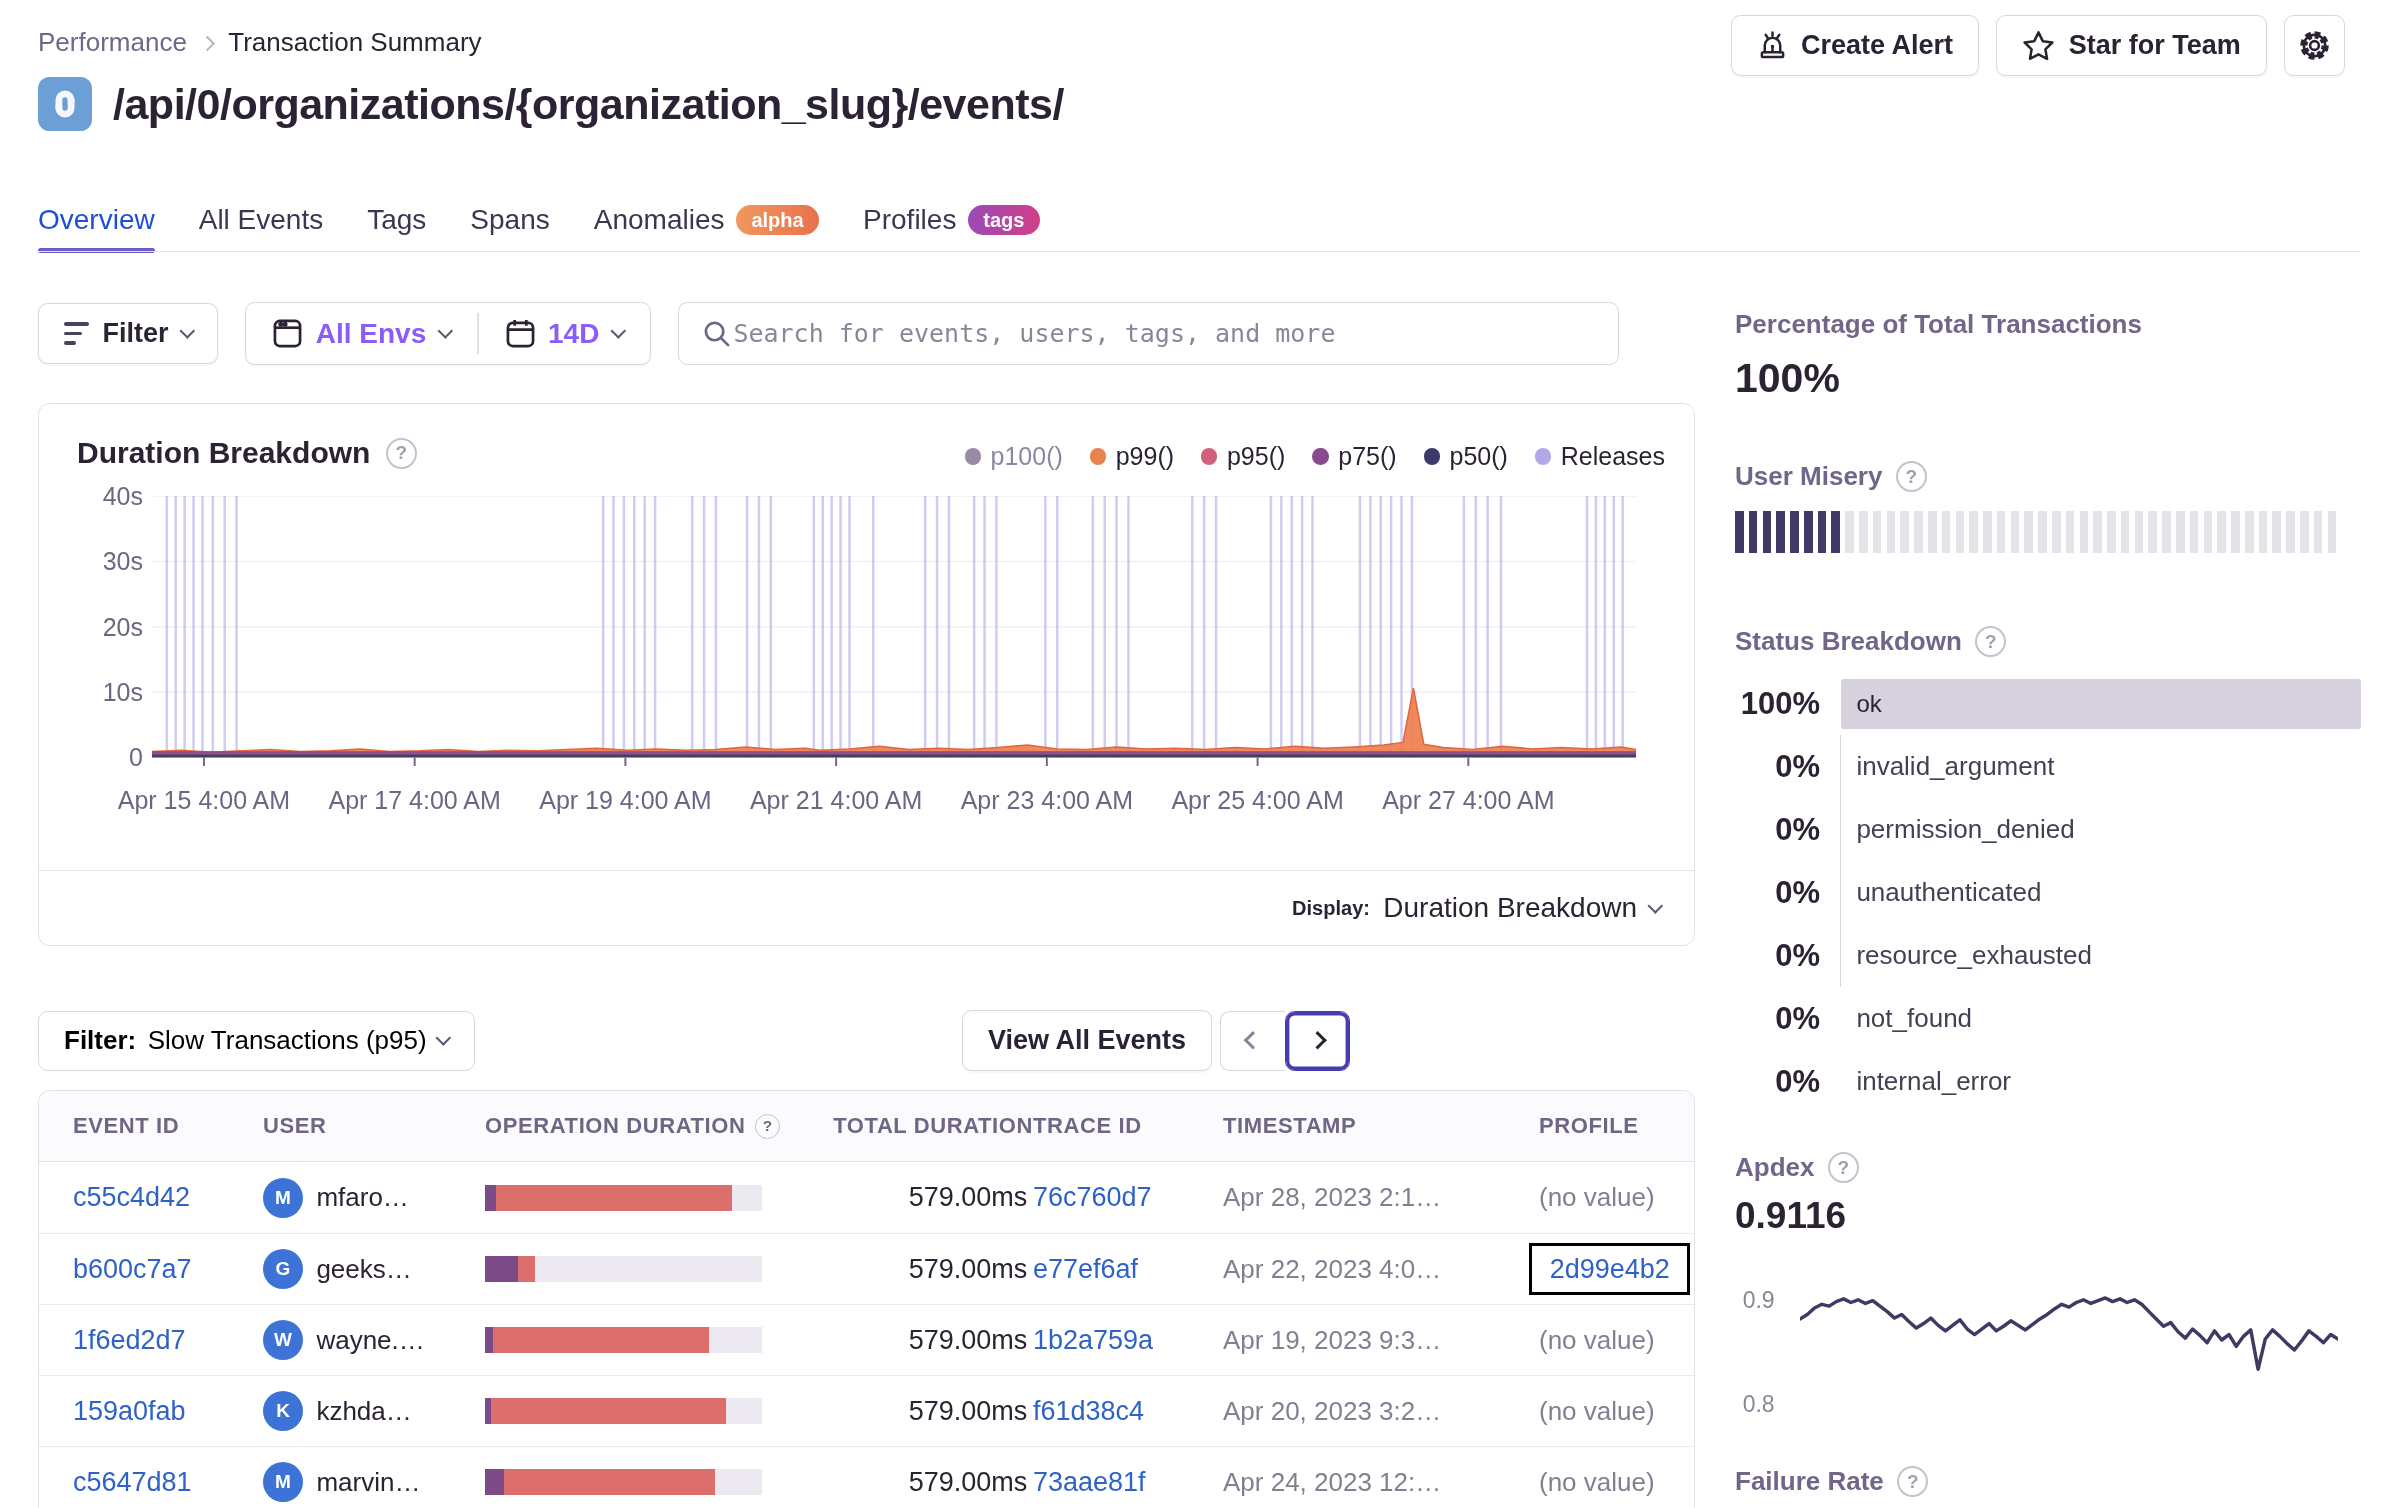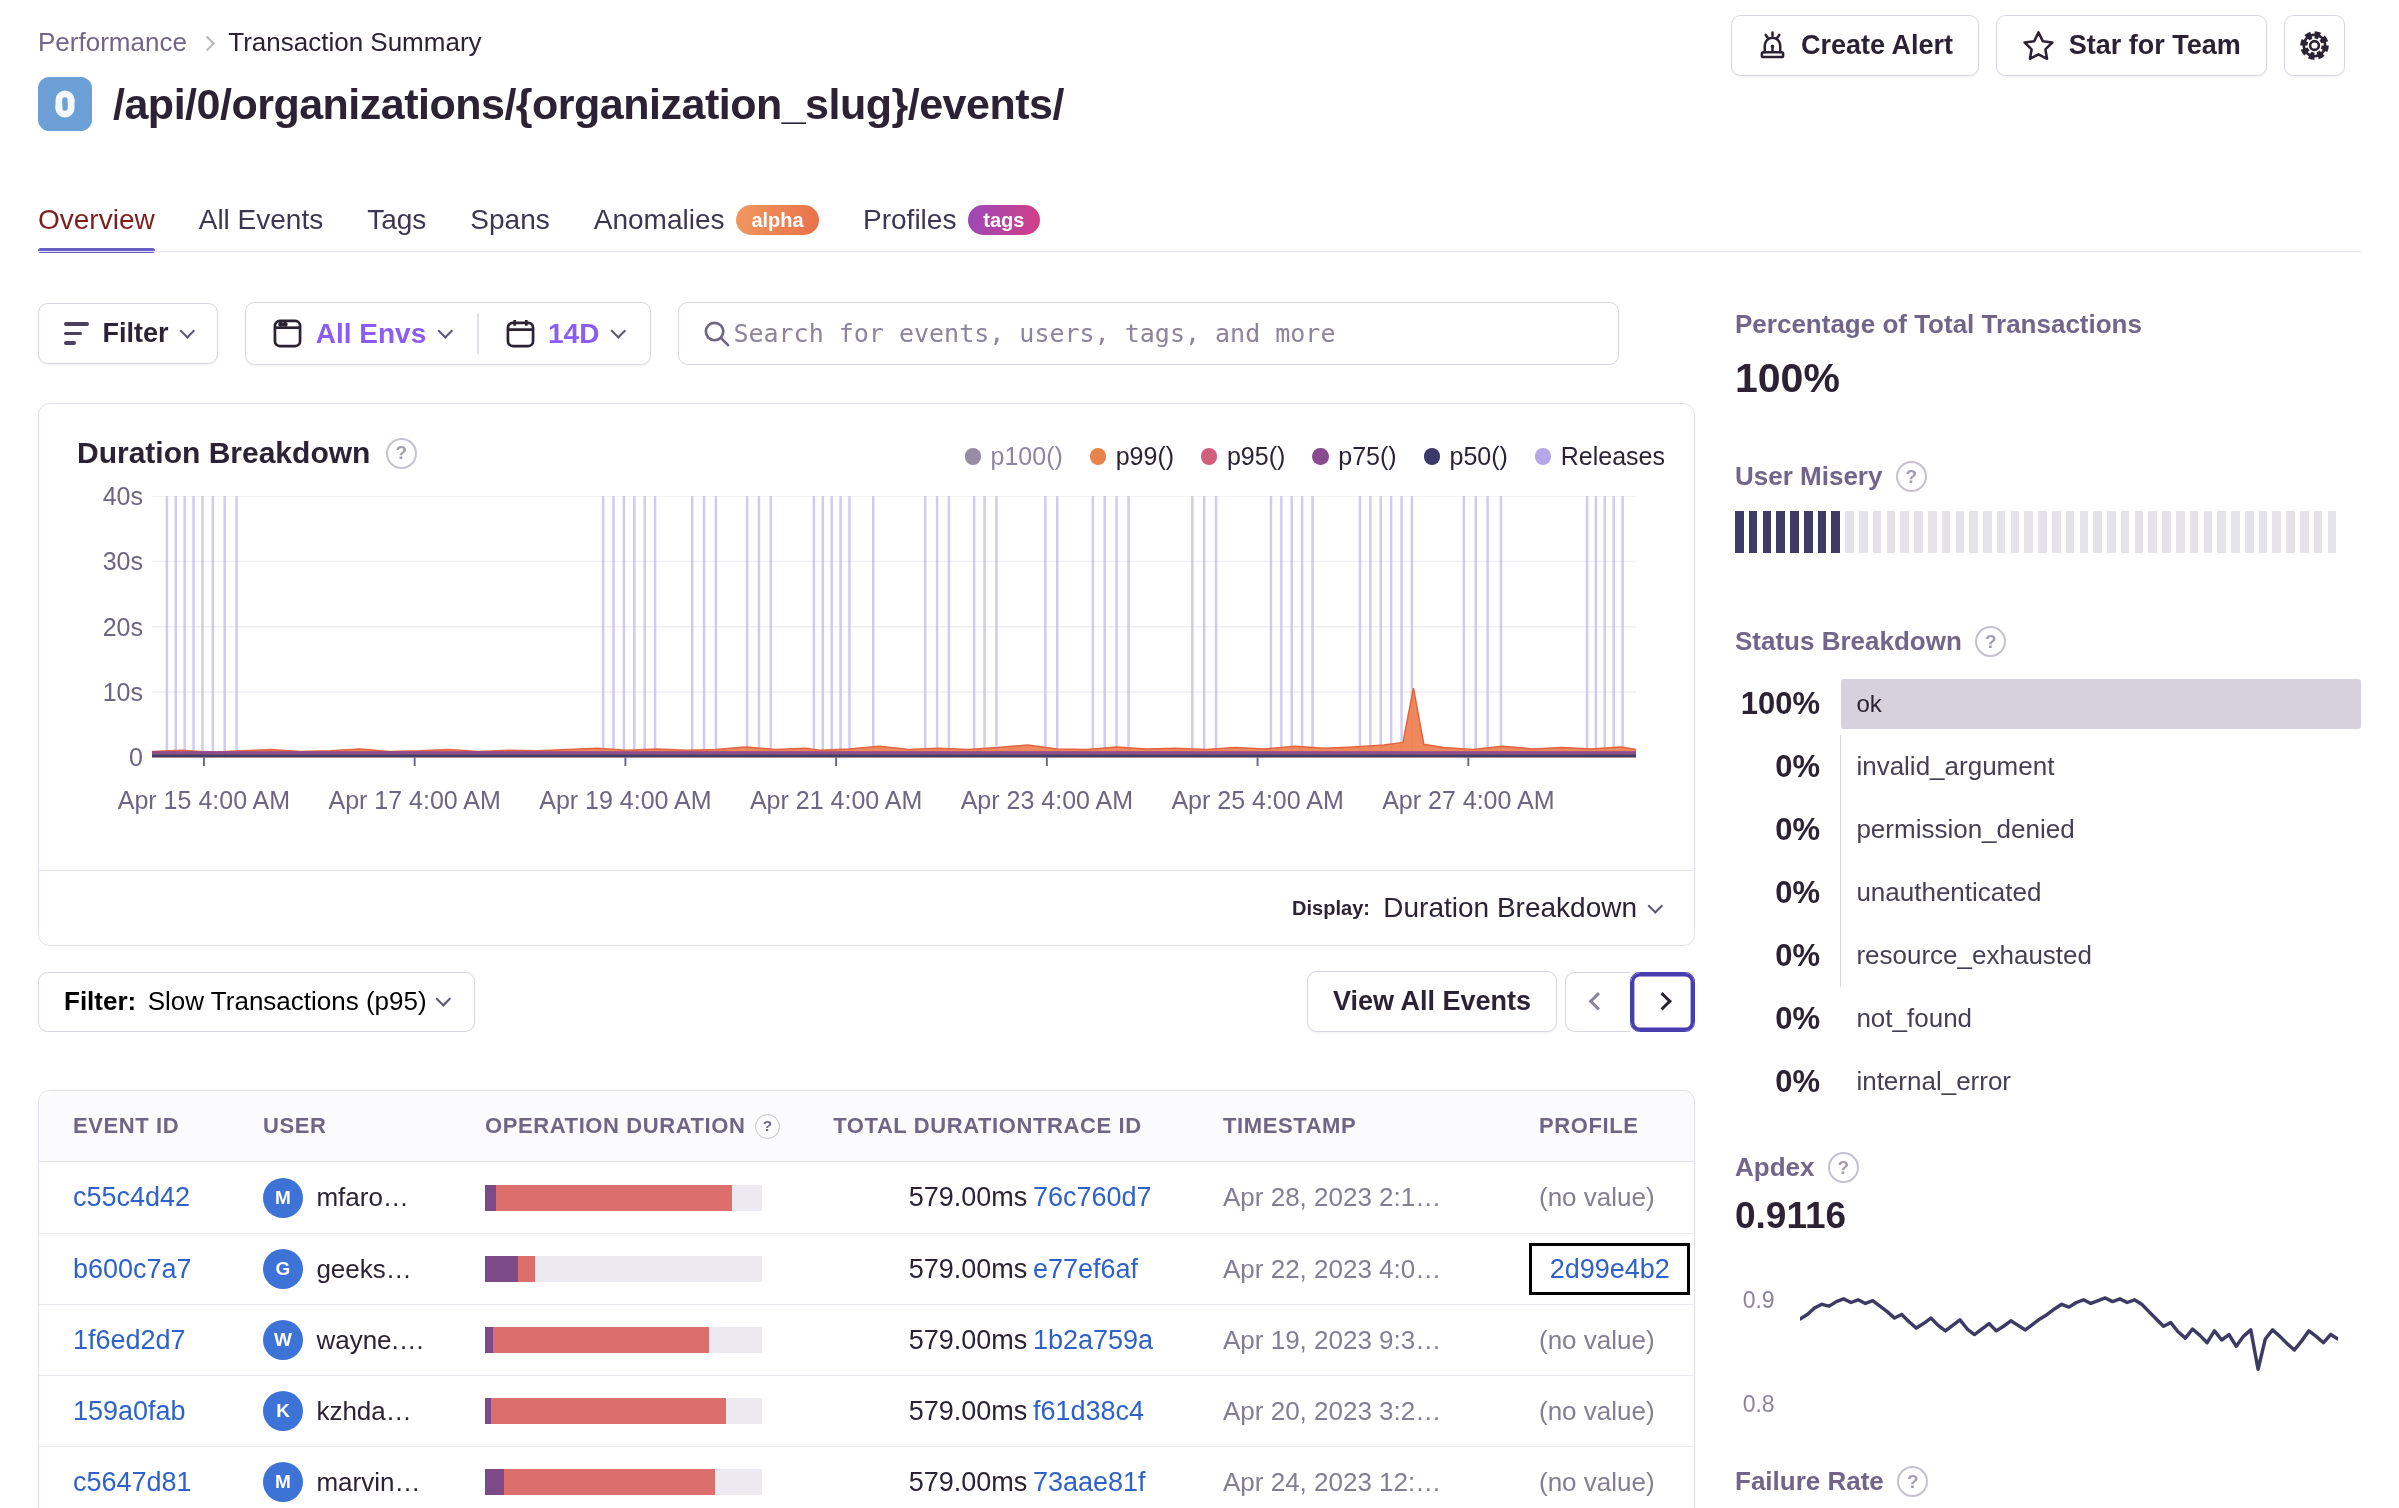--- a/index.html
+++ b/index.html
@@ -19,21 +19,21 @@
          font-family:inherit; cursor:pointer; box-shadow:0 1.9px 1.9px rgba(43,34,51,.03); }
   .btn-icon { width:61px; padding:0; justify-content:center; }
 
   .titlebar { left:38px; top:77px; display:flex; align-items:center; gap:21px; }
   .pyicon { width:54px; height:54px; border-radius:11.5px; background:#6b9fd6; display:inline-flex; align-items:center; justify-content:center; }
   h1 { font-size:43px; font-weight:700; letter-spacing:-0.5px; color:#2b2233; }
 
   .tabs { left:38px; top:198px; display:flex; gap:44px; align-items:center; height:50px; }
   .tabline { left:38px; top:251px; width:2323px; height:1px; background:#e7e3ec; }
   .tab { font-size:28px; color:#3d3651; display:flex; align-items:center; gap:11.5px; cursor:pointer; position:relative; padding-bottom:5.8px; }
-  .tab.active { color:#7f1d1d; }
+  .tab.active { color:#1d4ed8; }
   .tab.active::after { content:""; position:absolute; left:0; right:0; bottom:-11.5px; height:5.8px; border-radius:3.8px; background:#6a5fc7; }
   .badge { font-size:20px; font-weight:700; color:#fff; padding:3.8px 15.4px; border-radius:960px; }
   .badge.alpha { background:linear-gradient(100deg,#f0995f,#e9704a); }
   .badge.beta  { background:linear-gradient(100deg,#9a49b8,#d33f86); }
 
   
   .filterbar { left:38px; top:302px; display:flex; gap:27px; align-items:center; }
   .fbtn { font-weight:700; }
   .filter-ico { display:inline-flex; flex-direction:column; gap:5.8px; }
   .filter-ico i { display:block; height:3.8px; border-radius:1.9px; background:#4a4160; }
@@ -61,21 +61,21 @@
   .ylabels span { position:absolute; right:0; transform:translateY(-50%); font-size:25px; color:#6d6582; }
   .plot { position:absolute; left:113px; top:92px; width:1484px; height:271px; }
   .xlabels { position:absolute; left:113px; top:382px; width:1484px; height:33px; }
   .xlabels span { position:absolute; transform:translateX(-50%); font-size:25px; color:#6d6582; white-space:nowrap; }
   .chart-foot { position:absolute; left:0; right:0; bottom:0; height:75px; border-top:1.4px solid #e8e4ee; display:flex; align-items:center; justify-content:flex-end; gap:13.4px; padding-right:33px; }
   .chart-foot .dlabel { font-size:20px; font-weight:700; }
   .chart-foot .dvalue { font-size:28px; color:#2b2233; }
   .display-dd { display:flex; align-items:center; gap:13.4px; cursor:pointer; }
 
   
-  .events-toolbar { left:38px; top:971px; width:1657px; display:flex; align-items:center; justify-content:space-between; }
+  .events-toolbar { left:38px; top:1010px; width:1312px; display:flex; align-items:center; justify-content:space-between; }
   .pill { display:inline-flex; align-items:center; gap:11.5px; height:60px; padding:0 25px; border:1.4px solid #d9d4e0; border-radius:9.6px; background:#fff; font-size:26px; cursor:pointer; }
   .pill b { font-weight:700; }
   .toolbar-right { display:flex; align-items:center; gap:8px; }
   .pager { display:flex; height:60px; }
   .pgbtn { width:65px; height:60px; background:#fff; border:1.4px solid #d9d4e0; display:flex; align-items:center; justify-content:center; cursor:pointer; }
   .pgbtn.prev { border-radius:9.6px 0 0 9.6px; border-right:none; }
   .pgbtn.next { border-radius:9.6px; box-shadow:inset 0 0 0 3.4px #473daf; border-color:#473daf; }
   .pchev { width:12.5px; height:12.5px; border-right:3.4px solid #8a8399; border-bottom:3.4px solid #8a8399; }
   .pchev.left { transform:rotate(135deg); }
   .pchev.right { transform:rotate(-45deg); border-color:#2b2233; }

